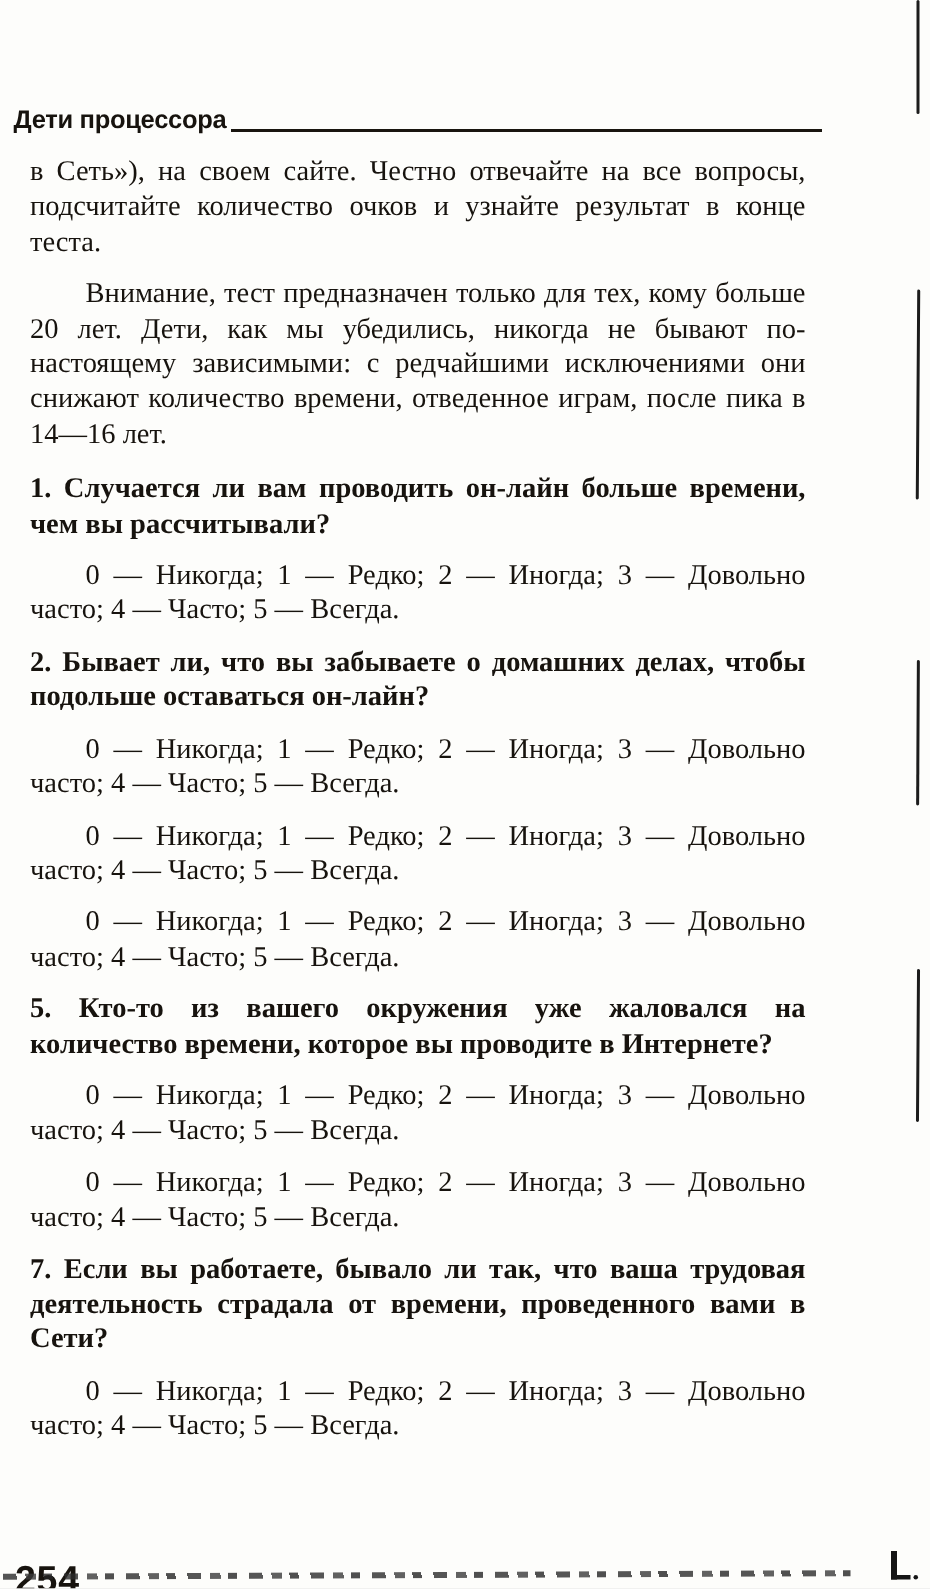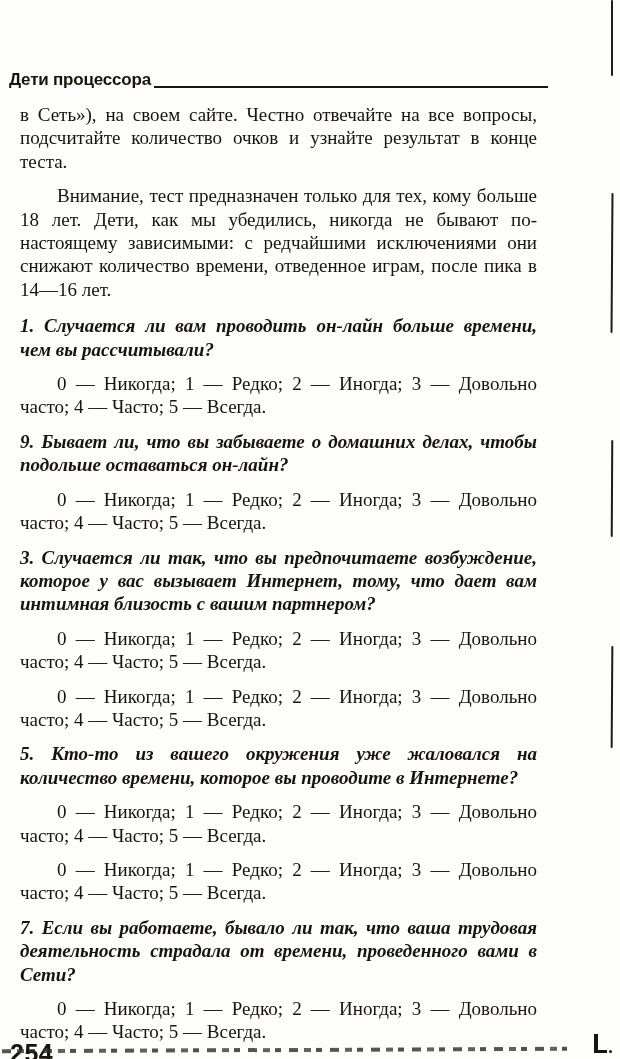--- a/index.html
+++ b/index.html
@@ -24,21 +24,21 @@
     letter-spacing:-0.2px;
     margin-bottom:13px;
   }
   .head-title{white-space:nowrap;}
   .head-rule{flex:1;border-bottom:2.5px solid #19150f;margin-left:3px;margin-bottom:2px;}
   
   p{margin:11px;}
   .body-par{text-align:justify;}
   .par-indent{text-indent:37px;}
   .questions{margin-top:13px;}
-  .q-text{font-style:italic;font-weight:700;text-align:justify;}
+  .q-text{font-weight:700;text-align:justify;}
   .q-scale{text-align:justify;text-indent:37px;}
   
   .page-number{
     position:absolute;left:10px;top:1042px;
     font-family:"Liberation Sans", sans-serif;
     font-weight:700;font-size:25px;letter-spacing:.5px;
   }
   
   .edge-line{position:absolute;width:2px;background:#1c1c1c;left:611px;border-radius:1px;}
   .seg1{top:0;height:76px;}
@@ -68,36 +68,35 @@
   <div class="edge-line seg2"></div>
   <div class="edge-line seg3"></div>
   <div class="edge-line seg4"></div>
 
   <header class="running-head">
     <span class="head-title">Дети процессора</span>
     <span class="head-rule"></span>
   </header>
 
   <p class="body-par">в Сеть»), на своем сайте. Честно отвечайте на все вопросы, подсчитайте количество очков и узнайте результат в конце теста.</p>
-  <p class="body-par par-indent">Внимание, тест предназначен только для тех, кому больше 18 лет. Дети, как мы убедились, никогда не бывают по-настоящему зависимыми: с редчайшими исключениями они снижают количество времени, отведенное играм, после пика в 14—16 лет.</p>
+  <p class="body-par par-indent">Внимание, тест предназначен только для тех, кому больше 20 лет. Дети, как мы убедились, никогда не бывают по-настоящему зависимыми: с редчайшими исключениями они снижают количество времени, отведенное играм, после пика в 14—16 лет.</p>
 
   <section class="questions">
 
       <div class="question">
         <p class="q-text">1. Случается ли вам проводить он-лайн больше времени, чем вы рассчитывали?</p>
         <p class="q-scale">0 — Никогда; 1 — Редко; 2 — Иногда; 3 — Довольно часто; 4 — Часто; 5 — Всегда.</p>
       </div>
 
       <div class="question">
-        <p class="q-text">9. Бывает ли, что вы забываете о домашних делах, чтобы подольше оставаться он-лайн?</p>
+        <p class="q-text">2. Бывает ли, что вы забываете о домашних делах, чтобы подольше оставаться он-лайн?</p>
         <p class="q-scale">0 — Никогда; 1 — Редко; 2 — Иногда; 3 — Довольно часто; 4 — Часто; 5 — Всегда.</p>
       </div>
 
       <div class="question">
-        <p class="q-text">3. Случается ли так, что вы предпочитаете возбуждение, которое у вас вызывает Интернет, тому, что дает вам интимная близость с вашим партнером?</p>
         <p class="q-scale">0 — Никогда; 1 — Редко; 2 — Иногда; 3 — Довольно часто; 4 — Часто; 5 — Всегда.</p>
       </div>
 
       <div class="question">
         <p class="q-scale">0 — Никогда; 1 — Редко; 2 — Иногда; 3 — Довольно часто; 4 — Часто; 5 — Всегда.</p>
       </div>
 
       <div class="question">
         <p class="q-text">5. Кто-то из вашего окружения уже жаловался на количество времени, которое вы проводите в Интернете?</p>
         <p class="q-scale">0 — Никогда; 1 — Редко; 2 — Иногда; 3 — Довольно часто; 4 — Часто; 5 — Всегда.</p>

